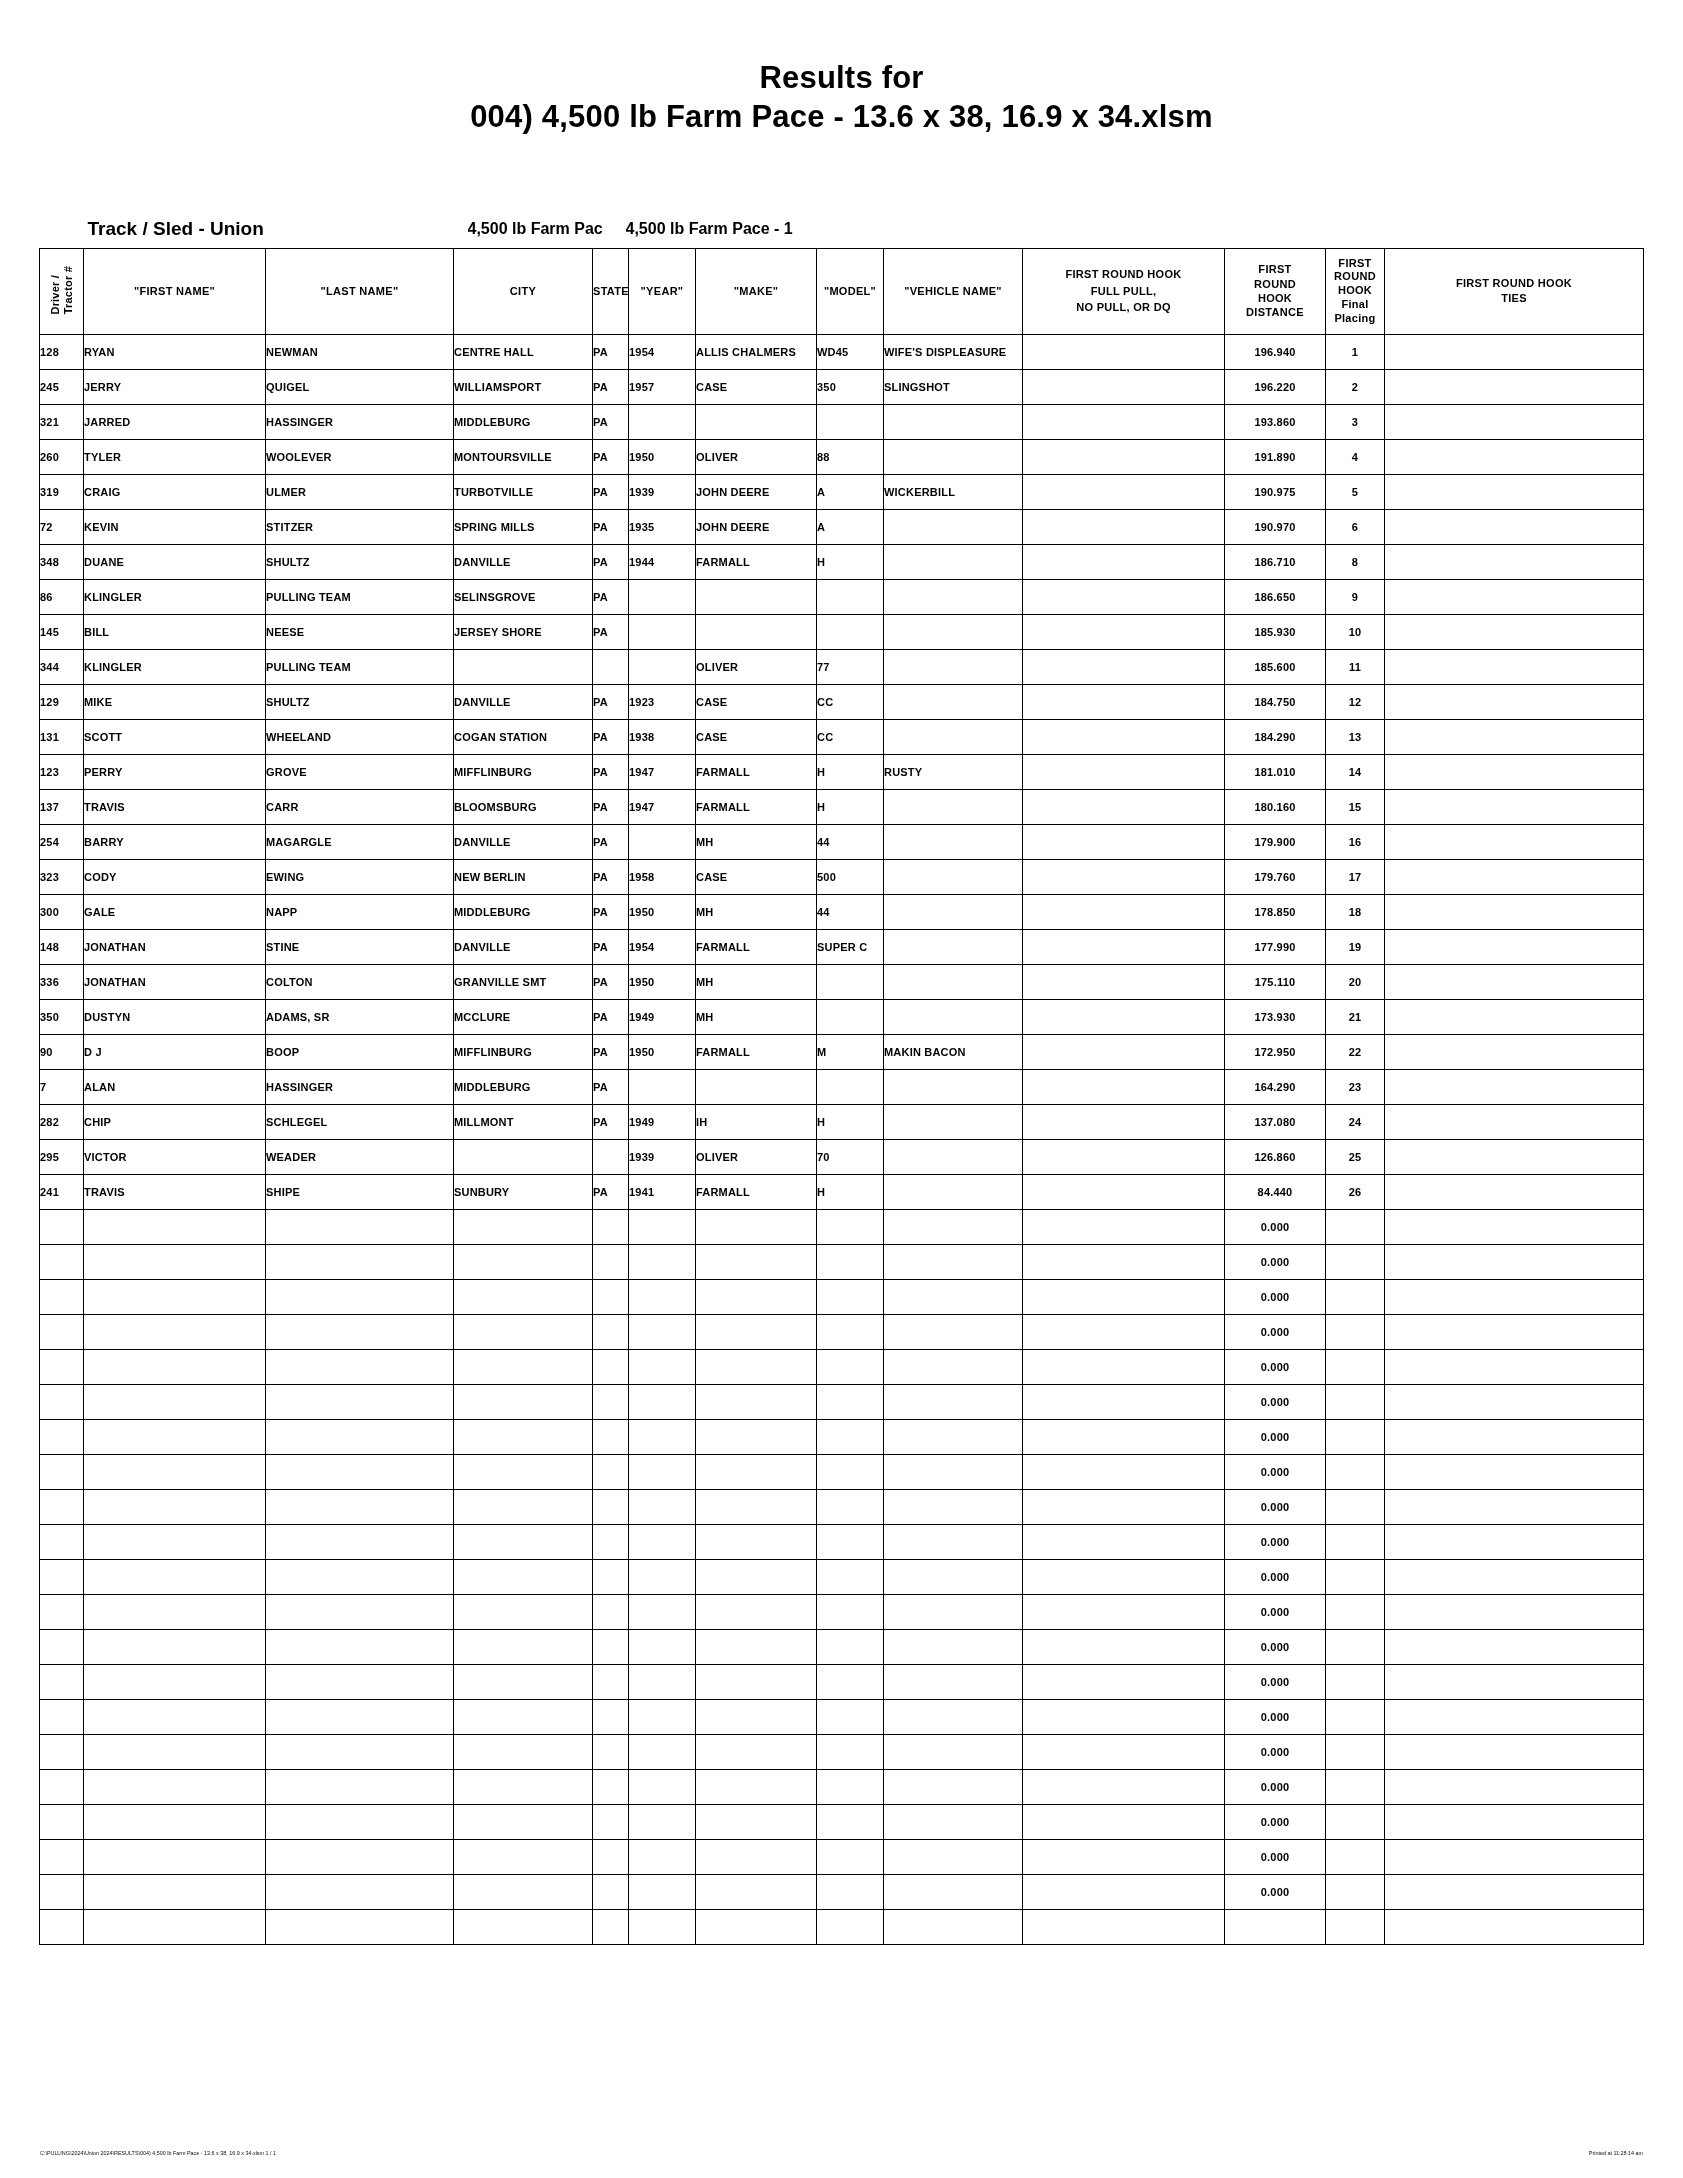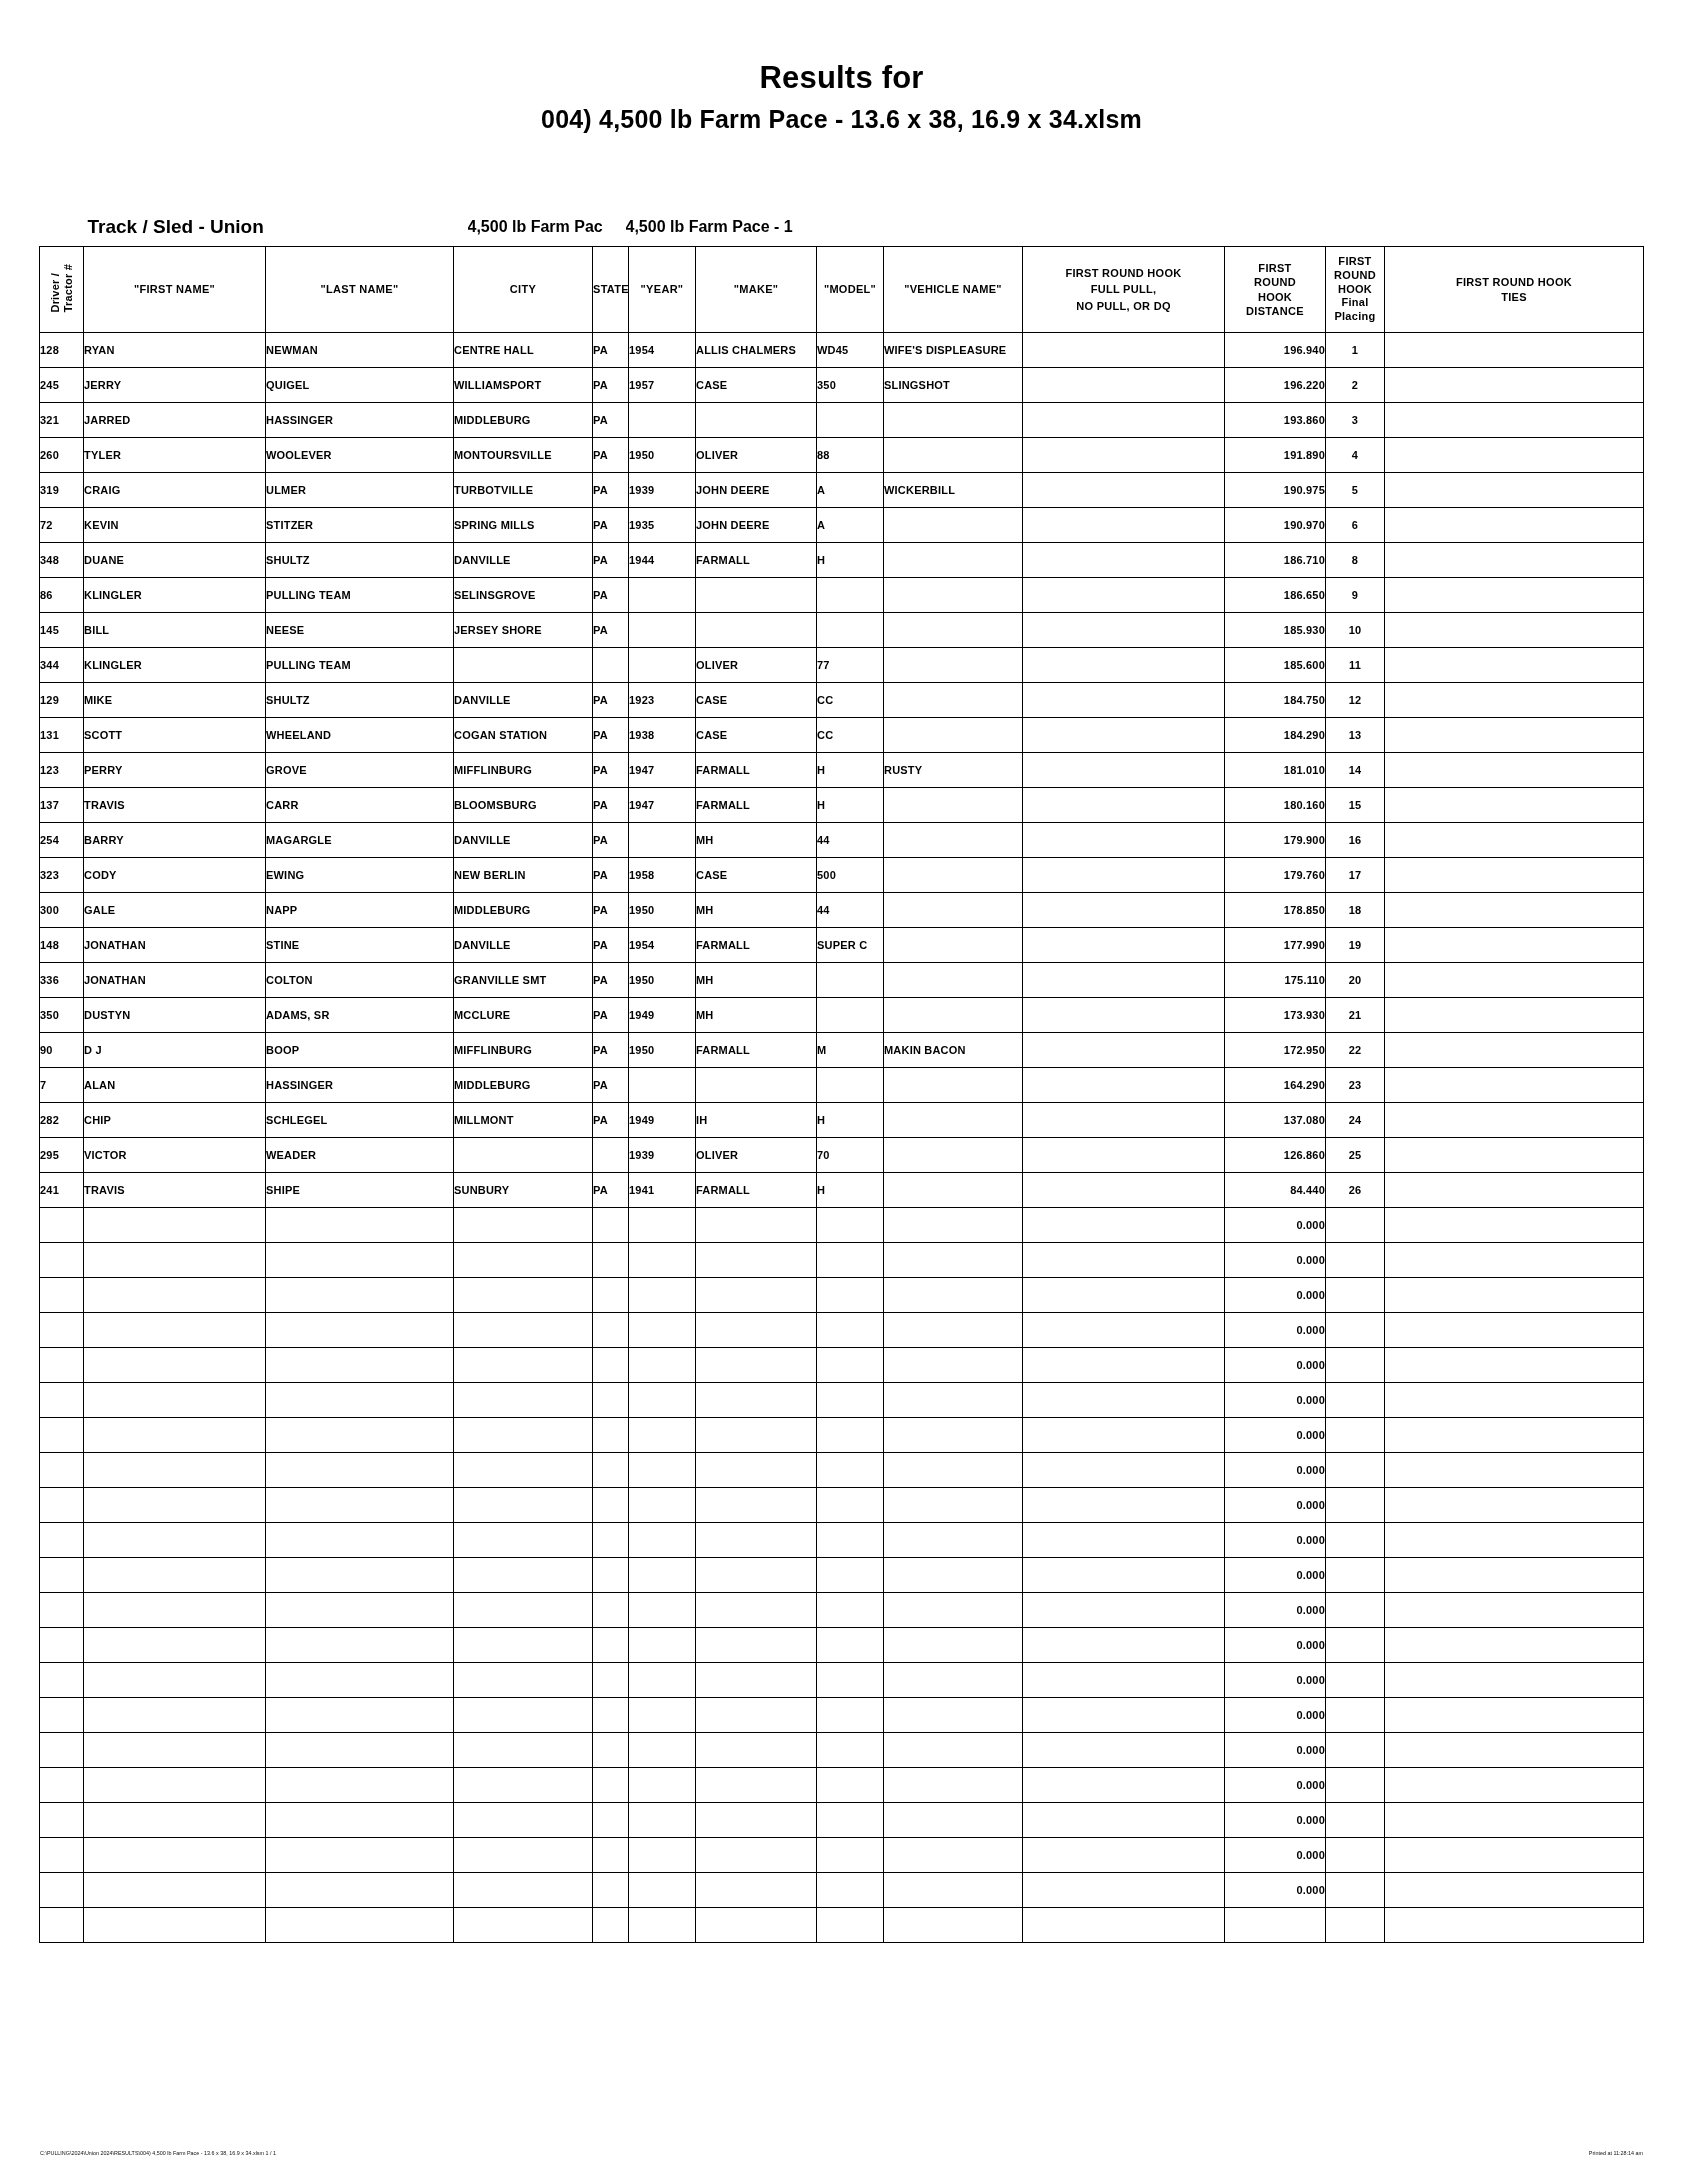--- a/index.html
+++ b/index.html
@@ -25,25 +25,24 @@
     text-align: center;
     padding-top: 51px;
   }
   .title-line1 {
     font-size: 31px;
     font-weight: bold;
     letter-spacing: 0.2px;
     line-height: 1.25;
   }
   .title-line2 {
-    font-size: 25px;
+    font-size: 31px;
     font-weight: bold;
     letter-spacing: 0.2px;
     line-height: 1.25;
-    margin-top: 6px;
   }
 
   .meta-row {
     position: relative;
     margin: 0 auto;
     width: 1604px;
     height: 26px;
     margin-top: 81px;
   }
   .meta-track {
@@ -127,21 +126,21 @@
   }
 
   tbody td {
     height: 34px;
     padding: 0 5px;
     font-weight: bold;
     font-size: 11.4px;
     letter-spacing: 0.2px;
   }
   td.c-num { }
-  td.c-dist { text-align: right; padding-right: 7px; }
+  td.c-dist { text-align: center; padding-right: 7px; }
   td.c-place { text-align: center; }
   td.c-blank { }
 
   .footer {
     position: absolute;
     bottom: 28px;
     left: 0;
     width: 1683px;
   }
   .footer-left {

